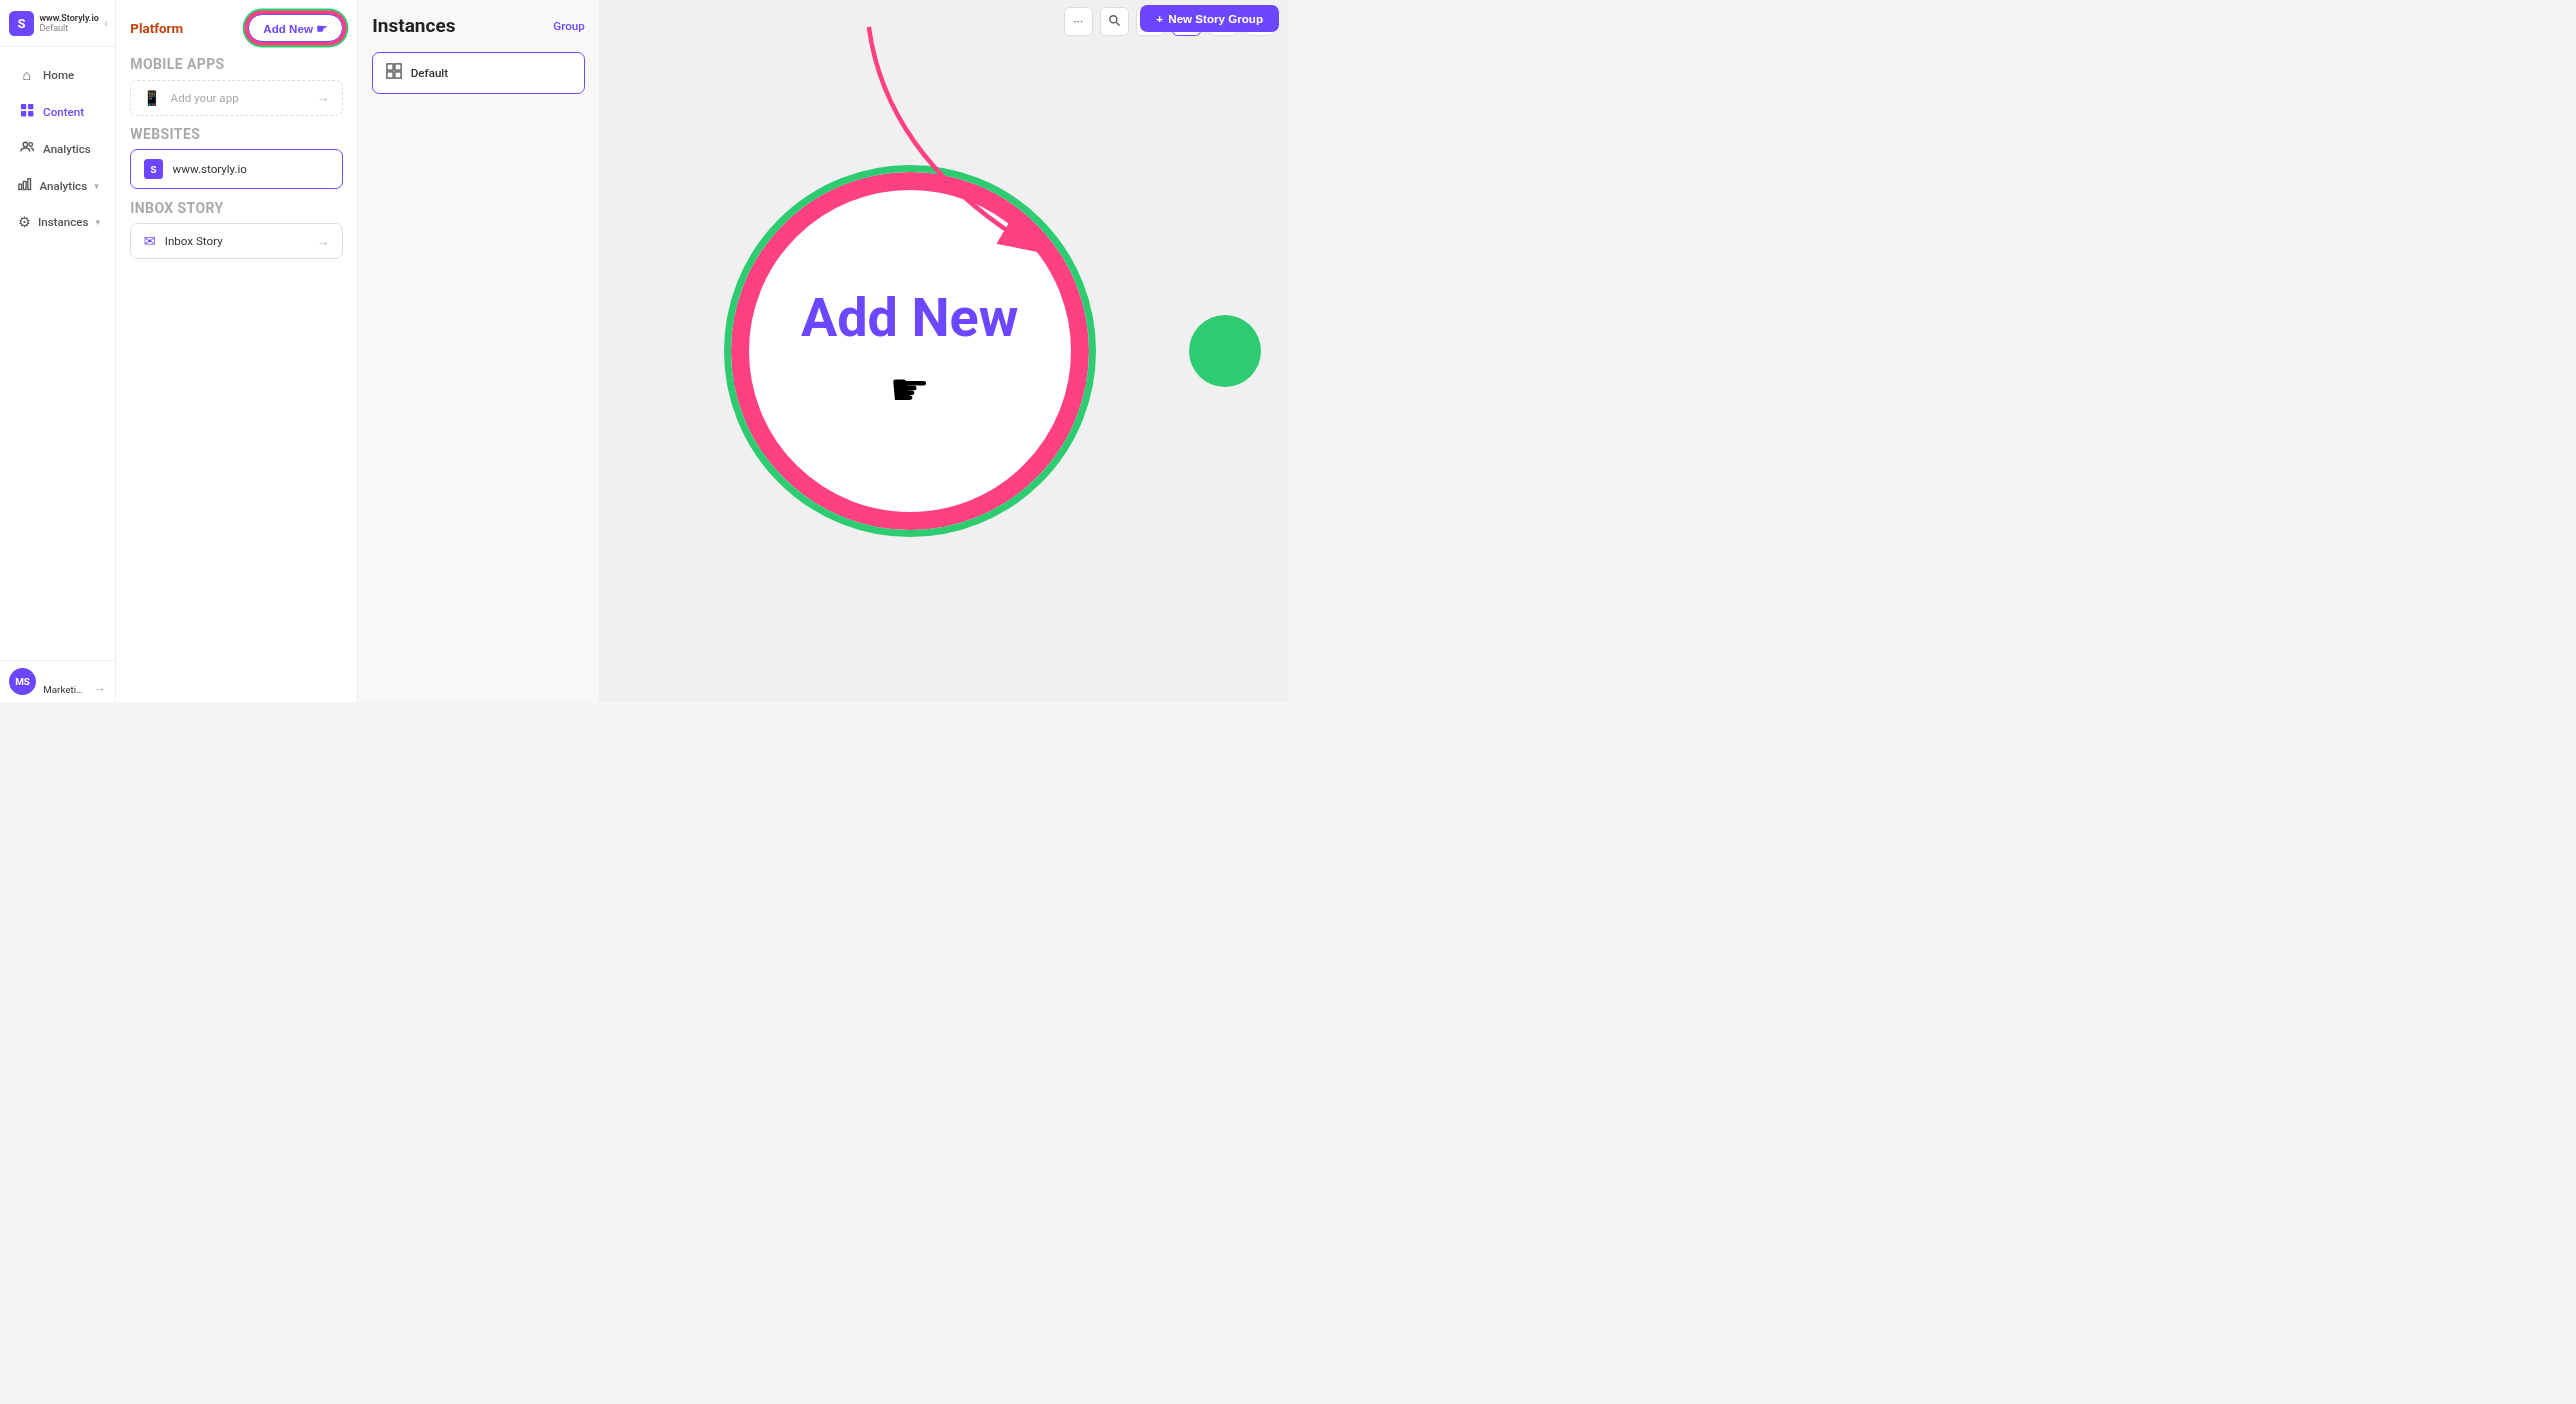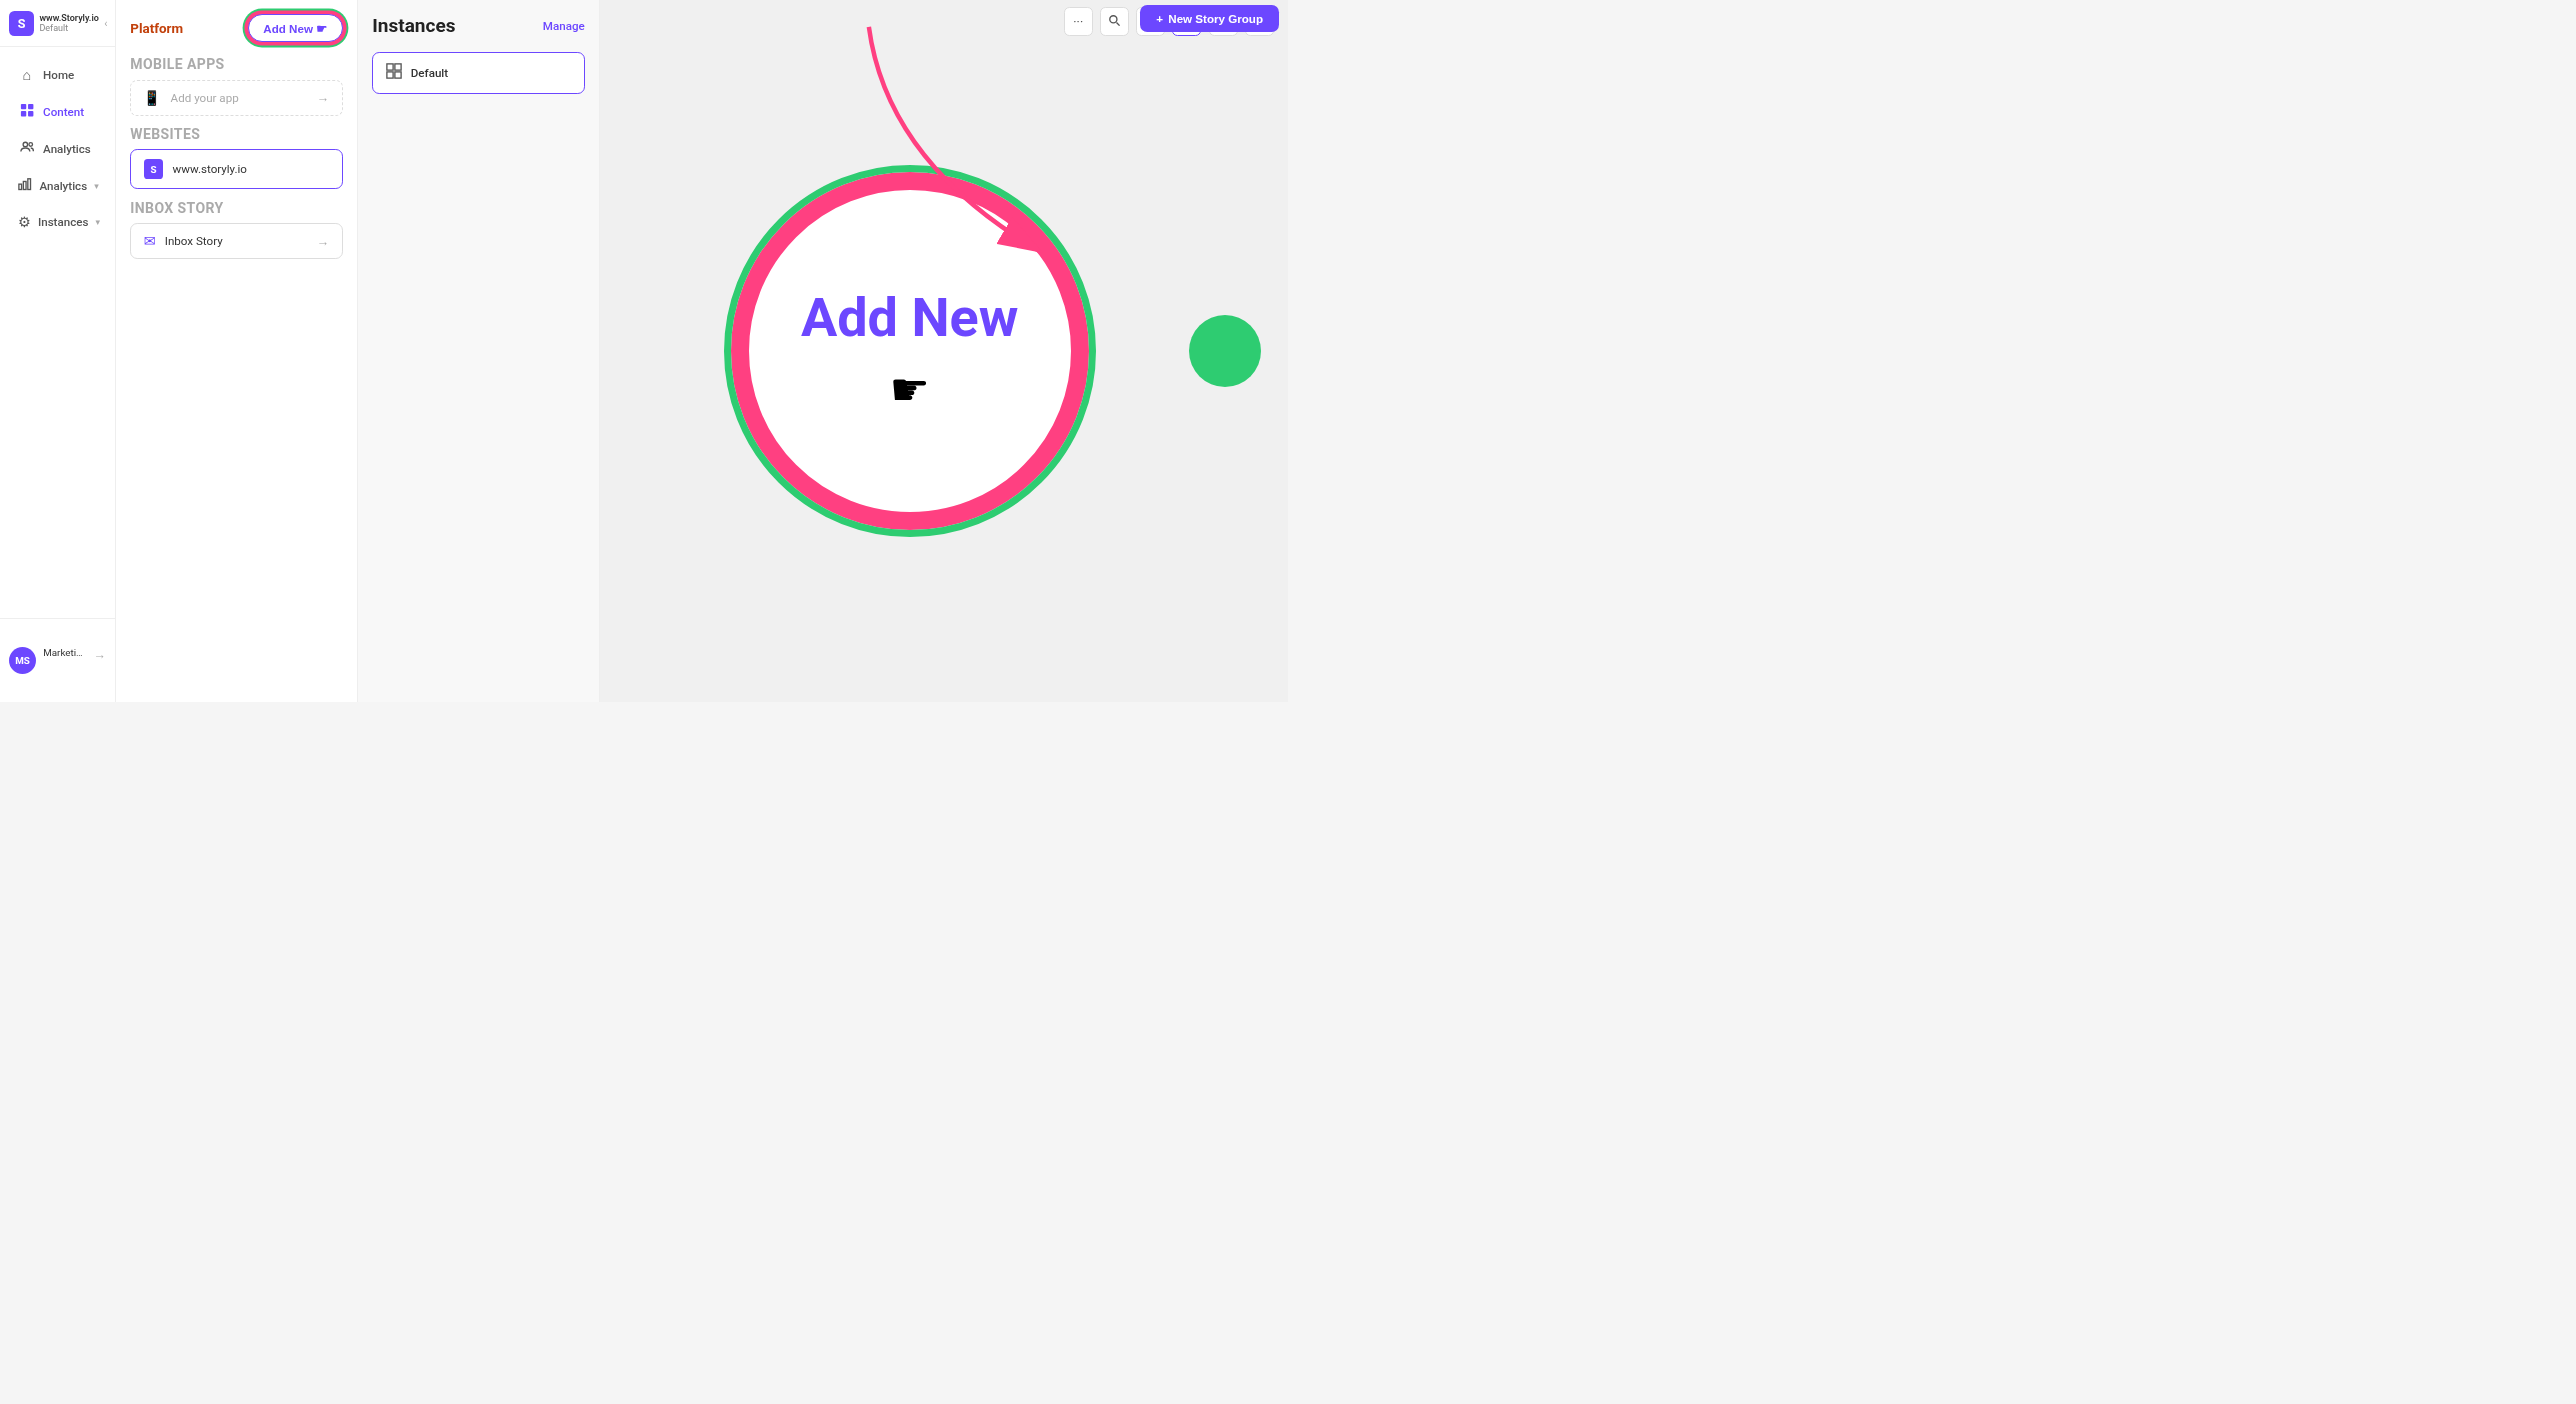--- a/index.html
+++ b/index.html
@@ -88,24 +88,24 @@
       width: 18px;
       text-align: center;
     }
     .nav-item .chevron {
       margin-left: auto;
       font-size: 9px;
       color: #aaa;
     }
 
     .sidebar-footer {
-      padding: 28px 9px;
+      padding: 7px 9px;
       border-top: 0.9px solid #eee;
       display: flex;
-      align-items: flex-start;
+      align-items: flex-end;
       gap: 7.2px;
     }
     .avatar {
       width: 27px;
       height: 27px;
       background: #6c47ff;
       border-radius: 50%;
       display: flex;
       align-items: center;
       justify-content: center;
@@ -444,21 +444,21 @@
   <div class="platform-item">
     <span class="item-icon" style="color:#6c47ff;">✉</span>
     <span>Inbox Story</span>
     <span class="item-arrow">→</span>
   </div>
 </div>
 
 <div class="instances-panel">
   <div class="instances-header">
     <span class="instances-title">Instances</span>
-    <span class="manage-link">Manage</span>
+    <span class="manage-link">Group</span>
   </div>
   <div class="instance-item">
     <span class="instance-icon">
       <svg width="16" height="16" viewBox="0 0 18 18" fill="none" stroke="#555" stroke-width="1.5">
           <rect x="1" y="1" width="7" height="7"></rect>
           <rect x="10" y="1" width="7" height="7"></rect>
           <rect x="1" y="10" width="7" height="7"></rect>
           <rect x="10" y="10" width="7" height="7"></rect>
         </svg>
     </span>

